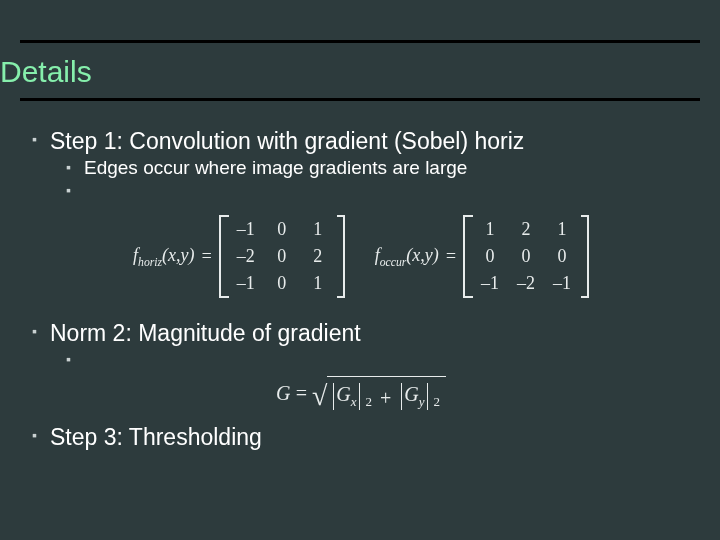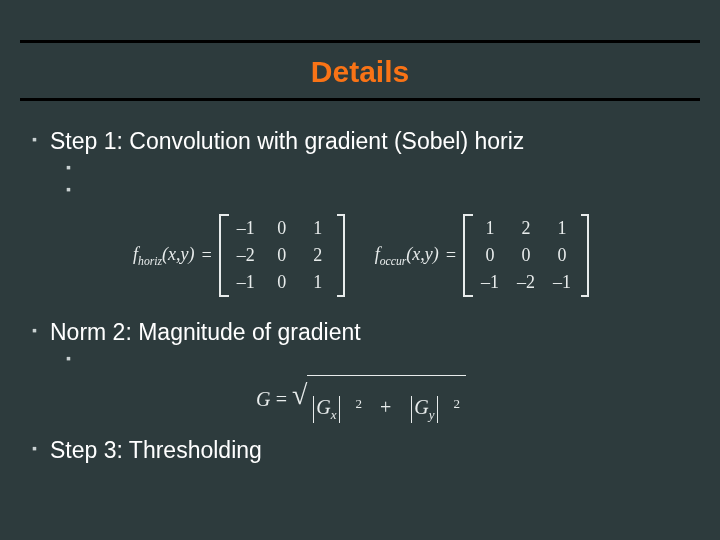--- a/index.html
+++ b/index.html
@@ -18,24 +18,23 @@
     left: 20px;
     right: 20px;
     height: 3px;
     background: #000;
   }
   .title {
     position: absolute;
     top: 55px;
     left: 0;
     right: 0;
-    text-align: center;
     font-size: 30px;
-    font-weight: bold;
-    color: #f97316;
+    font-weight: normal;
+    color: #86efac;
   }
   .under-rule {
     position: absolute;
     top: 98px;
     left: 20px;
     right: 20px;
     height: 3px;
     background: #000;
   }
   .content {
@@ -134,24 +133,24 @@
     align-items: stretch;
   }
   .radical {
     font-size: 28px;
     line-height: 1;
     margin-top: 6px;
     font-style: normal;
   }
   .under-root {
     border-top: 1.6px solid #e8ecec;
-    padding: 20px 6px 0 4px;
-    display: flex;
-    align-items: flex-start;
-    gap: 14px;
+    padding: 1px 6px 0 4px;
+    display: flex;
+    align-items: flex-end;
+    gap: 4px;
   }
   .abs { padding: 0 2px; border-left: 1.3px solid #e8ecec; border-right: 1.3px solid #e8ecec; margin: 0 2px; }
   .sup { font-size: 0.65em; vertical-align: super; font-style: normal; }
   .subm { font-size: 0.65em; vertical-align: sub; font-style: italic; }
   .plus { font-style: normal; padding: 0 4px; }
 </style>
 </head>
 <body>
 
 <div class="top-rule"></div>
@@ -160,20 +159,21 @@
 
 <div class="content">
 
   <div class="step">
     <div class="step-head">
       <span class="bullet">▪</span>
       <span>Step 1: Convolution with gradient (Sobel) horiz</span>
     </div>
     <div class="sub">
       <span class="bullet">▪</span>
+      <span>Edges occur where image gradients are large</span>
     </div>
     <div class="sub">
       <span class="bullet">▪</span>
     </div>
 
     <div class="math-row">
       <div class="eq">
         <span class="fn">
           <span>f</span><sub>horiz</sub><span>(x,y)</span>
         </span>

